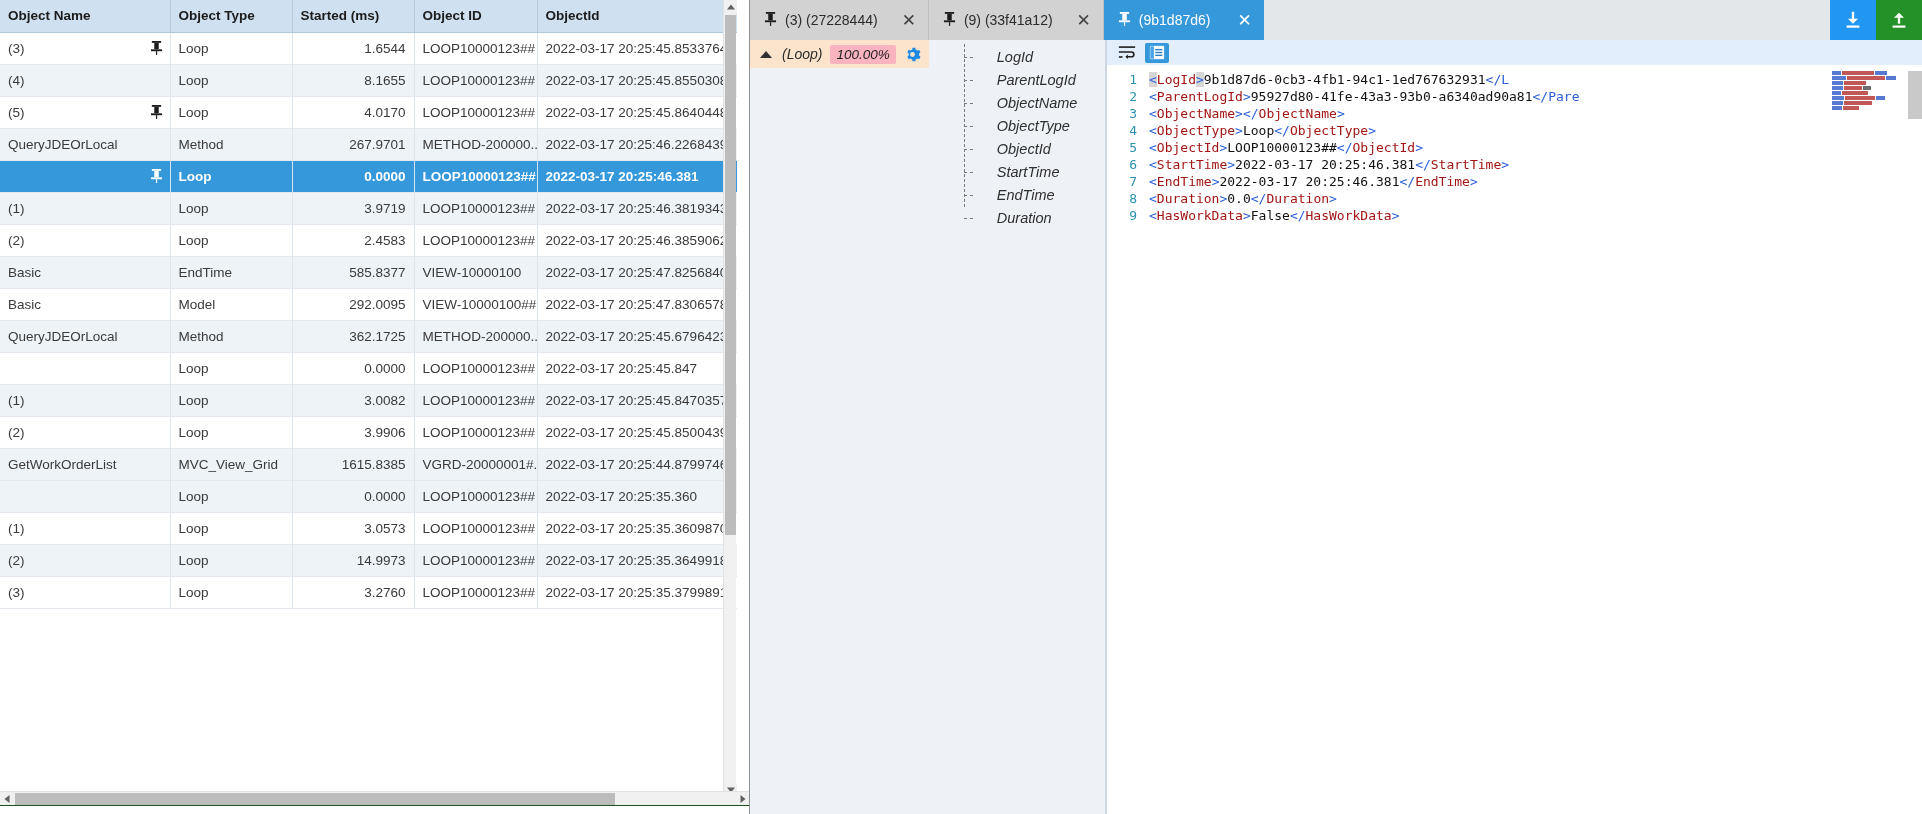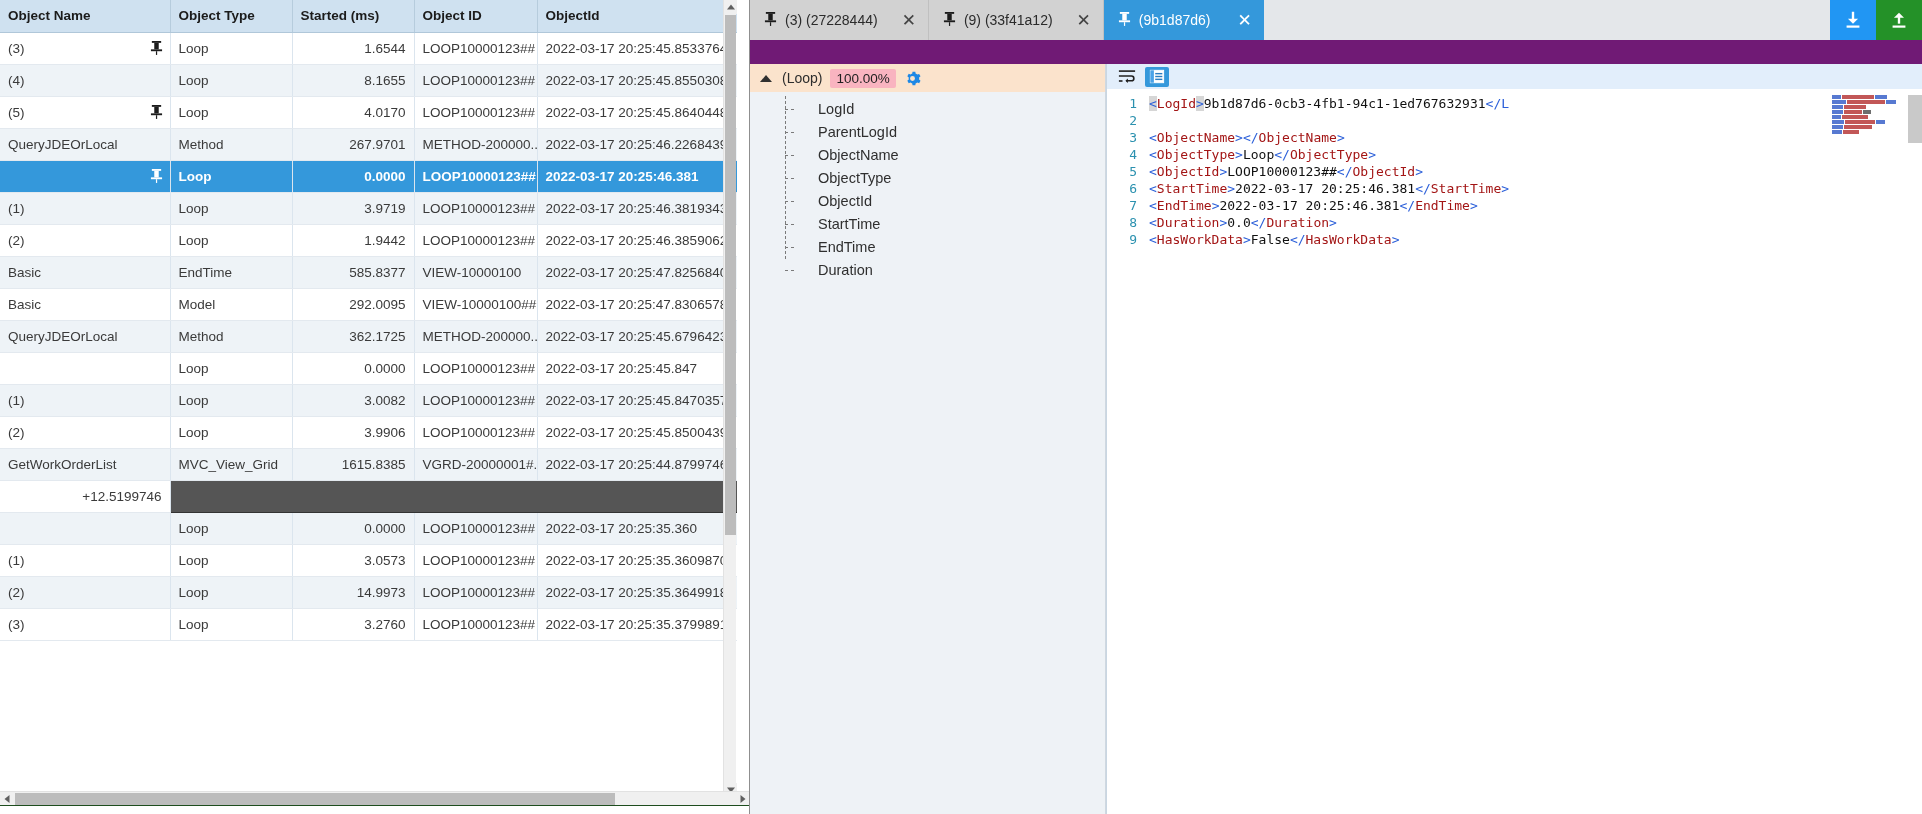--- a/index.html
+++ b/index.html
@@ -142,24 +142,23 @@
     width: 750px; height: 9px;
     background: #ffffff;
     border-top: 1px solid #1e4d1e;
   }
 
   
   #right {
     position: relative;
     width: 1172px; height: 814px;
     flex: 0 0 1172px;
-    background: #701a75;
+    background: #84cc16;
     display: flex;
     flex-direction: column;
-    gap: 24px;
   }
   
   #tabstrip {
     position: relative;
     height: 40px;
     background: #e4e7ea;
     display: flex;
     align-items: stretch;
     flex: 0 0 40px;
   }
@@ -206,22 +205,23 @@
     background: #eef2f6;
   }
 
   
   #tree-panel {
     width: 356px;
     flex: 0 0 356px;
     background: #eef2f6;
     border-right: 1px solid #cfd8e0;
     display: flex;
-    flex-direction: column;
-    overflow: hidden;
+    flex-direction: row;
+    overflow: hidden;
+    font-style: italic;
   }
   .tree-header {
     display: flex;
     align-items: center;
     gap: 8px;
     height: 28px;
     padding: 0 8px 0 10px;
     background: #fbe3cc;
     font-size: 14px;
     color: #2d2d2d;
@@ -421,21 +421,21 @@
             <tr class="r-odd">
               <td class="c-name"><span>(1)</span></td>
               <td>Loop</td>
               <td class="c-num">3.9719</td>
               <td>LOOP10000123##</td>
               <td>2022-03-17 20:25:46.3819343</td>
             </tr>
             <tr class="r-even">
               <td class="c-name"><span>(2)</span></td>
               <td>Loop</td>
-              <td class="c-num">1.9442</td>
+              <td class="c-num">2.4583</td>
               <td>LOOP10000123##</td>
               <td>2022-03-17 20:25:46.3859062</td>
             </tr>
             <tr class="r-odd">
               <td class="c-name"><span>Basic</span></td>
               <td>EndTime</td>
               <td class="c-num">585.8377</td>
               <td>VIEW-10000100</td>
               <td>2022-03-17 20:25:47.8256840</td>
             </tr>
@@ -473,24 +473,20 @@
               <td class="c-num">3.9906</td>
               <td>LOOP10000123##</td>
               <td>2022-03-17 20:25:45.8500439</td>
             </tr>
             <tr class="r-odd">
               <td class="c-name"><span>GetWorkOrderList</span></td>
               <td>MVC_View_Grid</td>
               <td class="c-num">1615.8385</td>
               <td>VGRD-20000001#...</td>
               <td>2022-03-17 20:25:44.8799746</td>
-            </tr>
-            <tr class="r-dark">
-              <td class="c-name c-num">+12.5199746</td>
-              <td class="dark-fill" colspan="4"></td>
             </tr>
             <tr class="r-odd">
               <td class="c-name"><span></span></td>
               <td>Loop</td>
               <td class="c-num">0.0000</td>
               <td>LOOP10000123##</td>
               <td>2022-03-17 20:25:35.360</td>
             </tr>
             <tr class="r-even">
               <td class="c-name"><span>(1)</span></td>
@@ -630,21 +626,21 @@
               <rect x="1.5" y="1" width="4" height="14" fill="#4aa3e8"></rect>
               <rect x="7" y="4" width="8" height="1.6" fill="#2b7ec1"></rect>
               <rect x="7" y="7.2" width="8" height="1.6" fill="#2b7ec1"></rect>
               <rect x="7" y="10.4" width="8" height="1.6" fill="#2b7ec1"></rect>
             </svg>
           </div>
         </div>
         <div class="code-area">
           <div id="code-lines">
               <div class="code-line"><span class="ln">1</span><span class="code-text"><span class="tg brk-hl">&lt;</span><span class="nm">LogId</span><span class="tg brk-hl">&gt;</span><span class="val">9b1d87d6-0cb3-4fb1-94c1-1ed767632931</span><span class="tg">&lt;/L</span></span></div>
-              <div class="code-line"><span class="ln">2</span></div>
+              <div class="code-line"><span class="ln">2</span><span class="code-text"><span class="tg">&lt;</span><span class="nm">ParentLogId</span><span class="tg">&gt;</span><span class="val">95927d80-41fe-43a3-93b0-a6340ad90a81</span><span class="tg">&lt;/Pare</span></span></div>
               <div class="code-line"><span class="ln">3</span><span class="code-text"><span class="tg">&lt;</span><span class="nm">ObjectName</span><span class="tg">&gt;</span><span class="val"></span><span class="tg">&lt;/</span><span class="nm">ObjectName</span><span class="tg">&gt;</span></span></div>
               <div class="code-line"><span class="ln">4</span><span class="code-text"><span class="tg">&lt;</span><span class="nm">ObjectType</span><span class="tg">&gt;</span><span class="val">Loop</span><span class="tg">&lt;/</span><span class="nm">ObjectType</span><span class="tg">&gt;</span></span></div>
               <div class="code-line"><span class="ln">5</span><span class="code-text"><span class="tg">&lt;</span><span class="nm">ObjectId</span><span class="tg">&gt;</span><span class="val">LOOP10000123##</span><span class="tg">&lt;/</span><span class="nm">ObjectId</span><span class="tg">&gt;</span></span></div>
               <div class="code-line"><span class="ln">6</span><span class="code-text"><span class="tg">&lt;</span><span class="nm">StartTime</span><span class="tg">&gt;</span><span class="val">2022-03-17 20:25:46.381</span><span class="tg">&lt;/</span><span class="nm">StartTime</span><span class="tg">&gt;</span></span></div>
               <div class="code-line"><span class="ln">7</span><span class="code-text"><span class="tg">&lt;</span><span class="nm">EndTime</span><span class="tg">&gt;</span><span class="val">2022-03-17 20:25:46.381</span><span class="tg">&lt;/</span><span class="nm">EndTime</span><span class="tg">&gt;</span></span></div>
               <div class="code-line"><span class="ln">8</span><span class="code-text"><span class="tg">&lt;</span><span class="nm">Duration</span><span class="tg">&gt;</span><span class="val">0.0</span><span class="tg">&lt;/</span><span class="nm">Duration</span><span class="tg">&gt;</span></span></div>
               <div class="code-line"><span class="ln">9</span><span class="code-text"><span class="tg">&lt;</span><span class="nm">HasWorkData</span><span class="tg">&gt;</span><span class="val">False</span><span class="tg">&lt;/</span><span class="nm">HasWorkData</span><span class="tg">&gt;</span></span></div>
             </div>
           <div class="minimap">
             <div class="mm-line">

